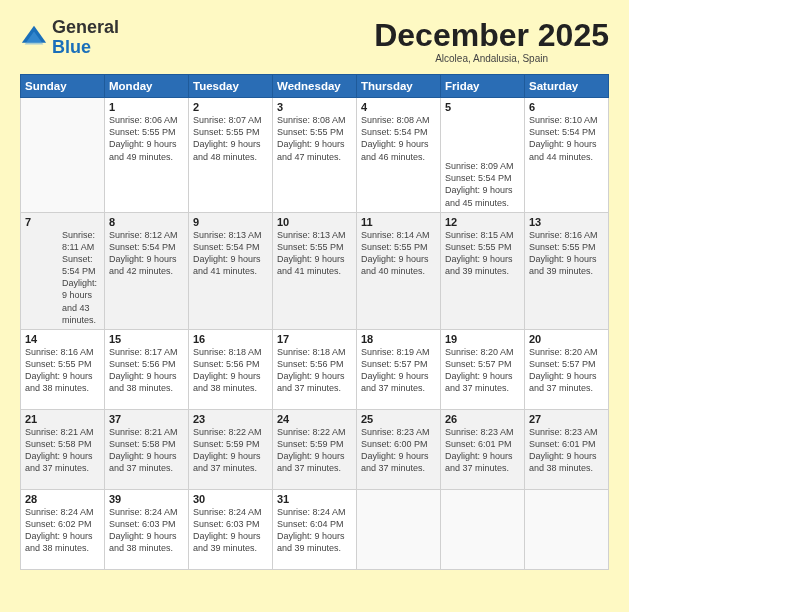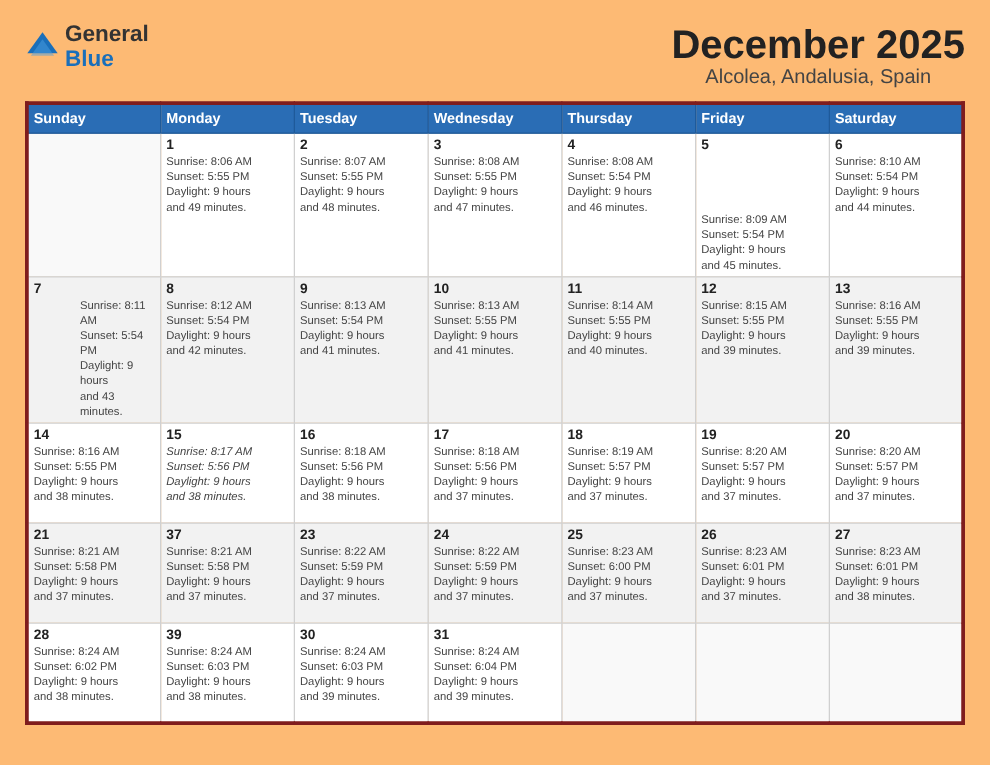--- a/index.html
+++ b/index.html
@@ -4,23 +4,23 @@
   <style>
     * { margin: 0; padding: 0; box-sizing: border-box; }
     body {
       font-family: Arial, sans-serif;
       background: #fff;
       width: 792px;
       height: 612px;
       overflow: hidden;
     }
     .page {
-      width: 792px;
+      width: 629px;
       height: 612px;
-      background: #fdba74;
+      background: #fef9c3;
       padding: 18px 20px 12px 20px;
     }
     .header {
       display: flex;
       justify-content: space-between;
       align-items: flex-start;
       margin-bottom: 10px;
     }
     .logo {
       display: flex;
@@ -41,27 +41,27 @@
     .title-block {
       text-align: center;
     }
     .month-title {
       font-size: 32px;
       font-weight: bold;
       color: #222;
       line-height: 1.1;
     }
     .location {
-      font-size: 16px;
+      font-size: 10px;
       color: #444;
     }
     .calendar {
       width: 100%;
       border-collapse: collapse;
-      border: 3px solid #7f1d1d;
+      border: 1px solid #7f1d1d;
     }
     .calendar th {
       background: #2a6db5;
       color: #fff;
       font-size: 11.5px;
       font-weight: bold;
       padding: 5px 4px;
       text-align: left;
       border: 1px solid #1e5a9a;
     }
@@ -227,21 +227,21 @@
         <tr>
           <td>
             <span class="day-number">14</span>
             <div class="day-info" style="white-space: pre-line;">Sunrise: 8:16 AM
 Sunset: 5:55 PM
 Daylight: 9 hours
 and 38 minutes.</div>
           </td>
           <td>
             <span class="day-number">15</span>
-            <div class="day-info" style="white-space: pre-line; font-style: italic;">Sunrise: 8:17 AM
+            <div class="day-info" style="white-space: pre-line;">Sunrise: 8:17 AM
 Sunset: 5:56 PM
 Daylight: 9 hours
 and 38 minutes.</div>
           </td>
           <td>
             <span class="day-number">16</span>
             <div class="day-info" style="white-space: pre-line;">Sunrise: 8:18 AM
 Sunset: 5:56 PM
 Daylight: 9 hours
 and 38 minutes.</div>

